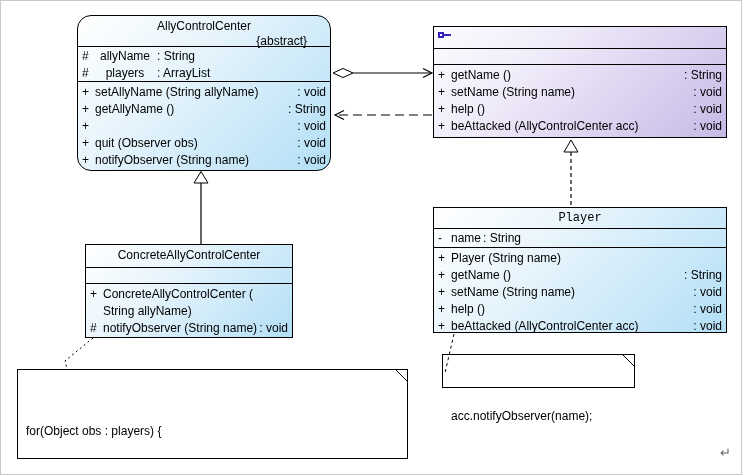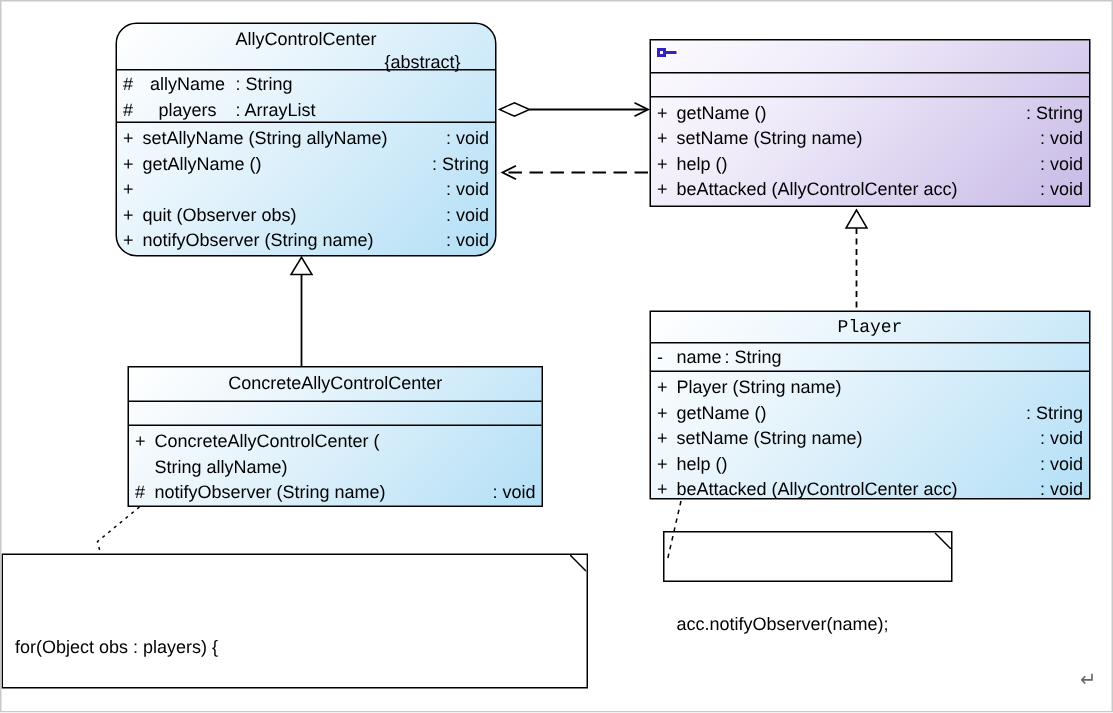--- a/index.html
+++ b/index.html
@@ -117,21 +117,21 @@
         <span class="ret">: void</span>
       </div>
       <div class="row">
         <span class="v">+</span>
         <span class="sig">beAttacked (AllyControlCenter acc)</span>
         <span class="ret">: void</span>
       </div>
     </div>
   </div>
 
-  <div class="uml-class fill-blue" style="left:84px; top:243px; width:277px; height:94px;">
+  <div class="uml-class fill-blue" style="left:84px; top:243px; width:208px; height:94px;">
     <div class="c-title" style="height:23px;">
       <span class="tname">ConcreteAllyControlCenter</span>
     </div>
     <div class="c-attrs" style="height:16px;"></div>
     <div class="c-methods">
       <div class="row">
         <span class="v">+</span>
         <span class="sig">ConcreteAllyControlCenter (</span>
         <span class="ret"></span>
       </div>
@@ -181,21 +181,21 @@
         <span class="ret">: void</span>
       </div>
       <div class="row">
         <span class="v">+</span>
         <span class="sig">beAttacked (AllyControlCenter acc)</span>
         <span class="ret">: void</span>
       </div>
     </div>
   </div>
 
-  <div class="uml-note" style="left:0; top:368px; width:391px; height:90px;">
+  <div class="uml-note" style="left:16px; top:368px; width:391px; height:90px;">
     <svg class="note-fold" width="11" height="11">
       <path d="M0,0 L11,11 L11,0 Z" fill="#ffffff" stroke="none"></path>
       <path d="M0,0 L11,11" stroke="#000" stroke-width="1" fill="none"></path>
     </svg>
     <div class="code-line">for(Object obs : players) {</div>
     <div class="code-line">   if (!((Observer)obs).getName().equalsIgnoreCase(name)) {</div>
     
     
     
   </div>

